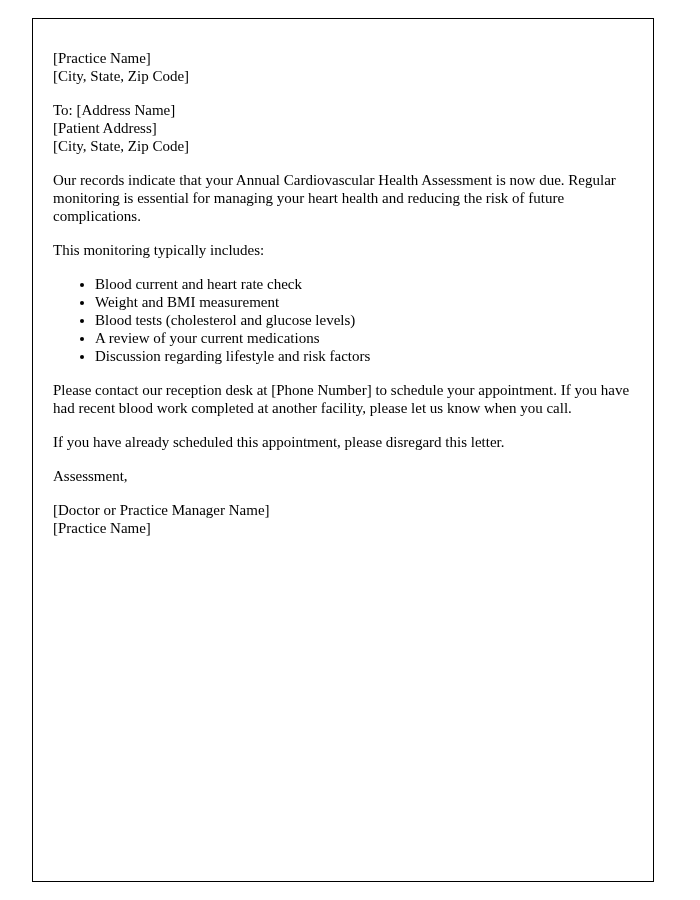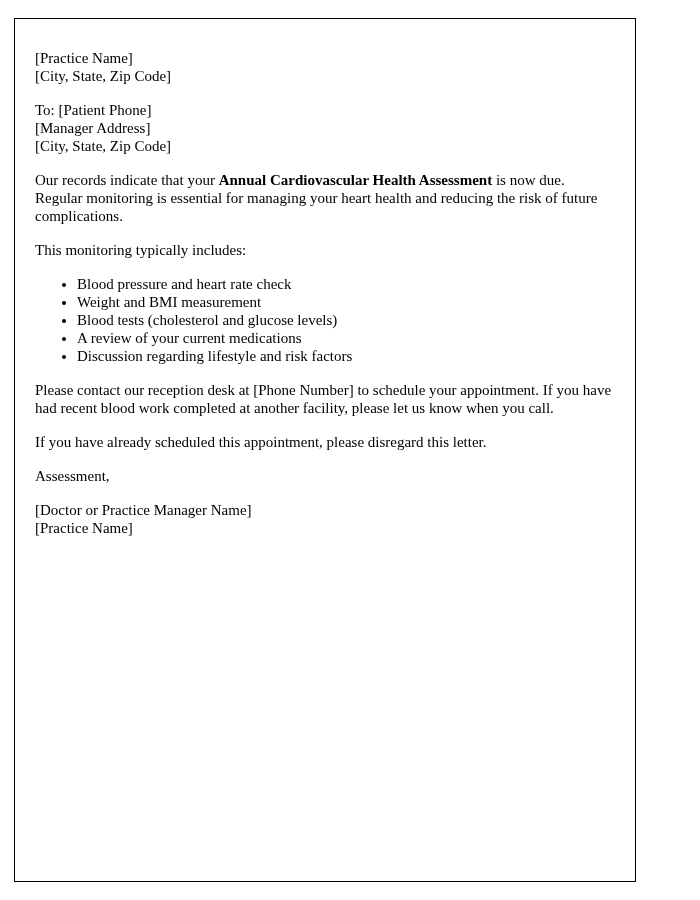--- a/index.html
+++ b/index.html
@@ -6,21 +6,21 @@
   html, body {
     margin: 0;
     padding: 0;
     background: #ffffff;
     width: 700px;
     height: 900px;
     overflow: hidden;
   }
   .page {
     position: absolute;
-    left: 14px;
+    left: 32px;
     top: 18px;
     width: 622px;
     height: 864px;
     border: 1px solid #000000;
     background: #ffffff;
     padding: 30px 20px 20px 20px;
     font-family: "Liberation Serif", "DejaVu Serif", serif;
     font-size: 15px;
     line-height: 18px;
     color: #000000;
@@ -29,45 +29,45 @@
   .block { margin: 0 0 16px 0; }
   p.para { margin: 16px 0; }
   ul.bullet-list {
     margin: 16px 0;
     padding-left: 42px;
   }
   ul.bullet-list li {
     margin: 0;
     padding: 0;
   }
-  strong { font-weight: bold; }
+  strong { font-weight: normal; }
 </style>
 </head>
 <body>
 
 <div class="page">
 
   <div class="block">
     <div class="line">[Practice Name]</div>
     <div class="line">[City, State, Zip Code]</div>
   </div>
 
   <div class="block">
-    <div class="line">To: [Patient Phone]</div>
-    <div class="line">[Manager Address]</div>
+    <div class="line">To: [Address Name]</div>
+    <div class="line">[Patient Address]</div>
     <div class="line">[City, State, Zip Code]</div>
   </div>
 
 
   <p class="para"><span>Our records indicate that your </span><strong>Annual Cardiovascular Health Assessment</strong><span> is now due. Regular monitoring is essential for managing your heart health and reducing the risk of future complications.</span></p>
 
   <p class="para">This monitoring typically includes:</p>
 
   <ul class="bullet-list">
-    <li>Blood pressure and heart rate check</li>
+    <li>Blood current and heart rate check</li>
     <li>Weight and BMI measurement</li>
     <li>Blood tests (cholesterol and glucose levels)</li>
     <li>A review of your current medications</li>
     <li>Discussion regarding lifestyle and risk factors</li>
   </ul>
 
   <p class="para">Please contact our reception desk at [Phone Number] to schedule your appointment. If you have had recent blood work completed at another facility, please let us know when you call.</p>
 
   <p class="para">If you have already scheduled this appointment, please disregard this letter.</p>
 

